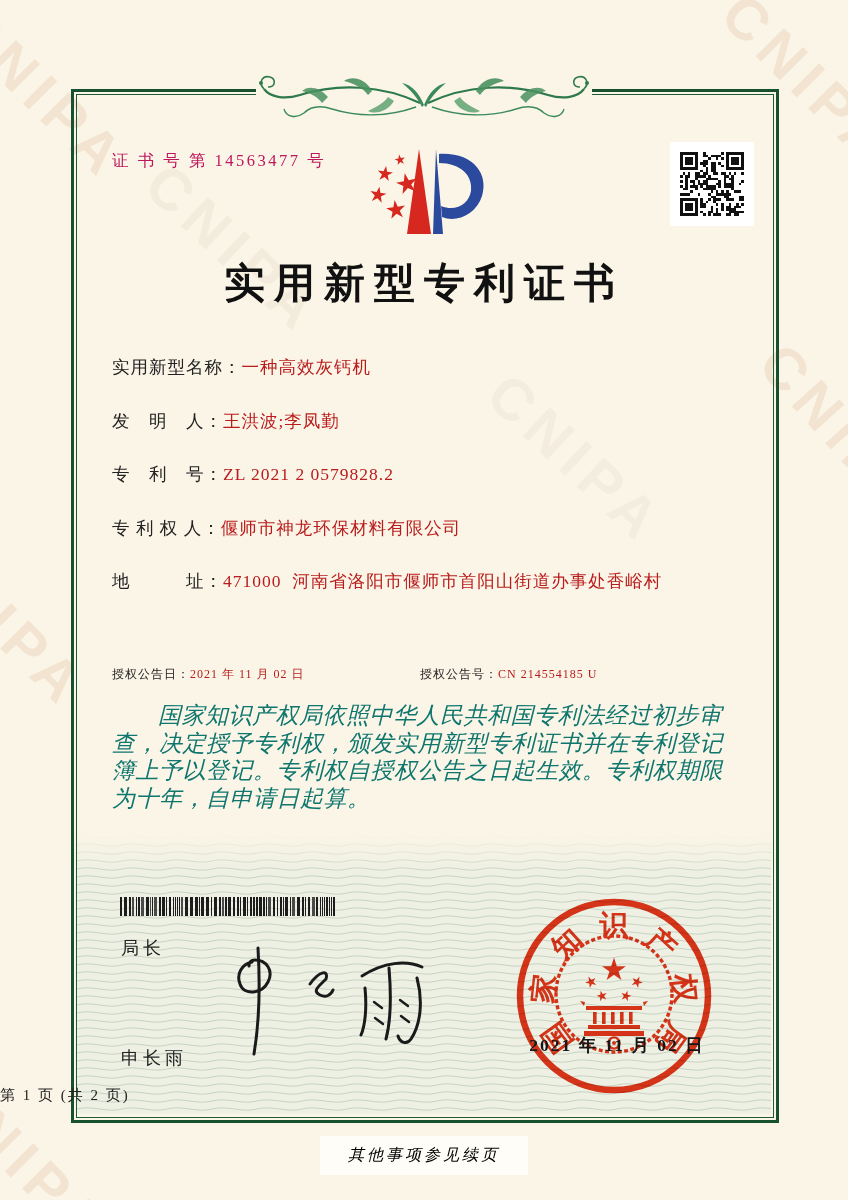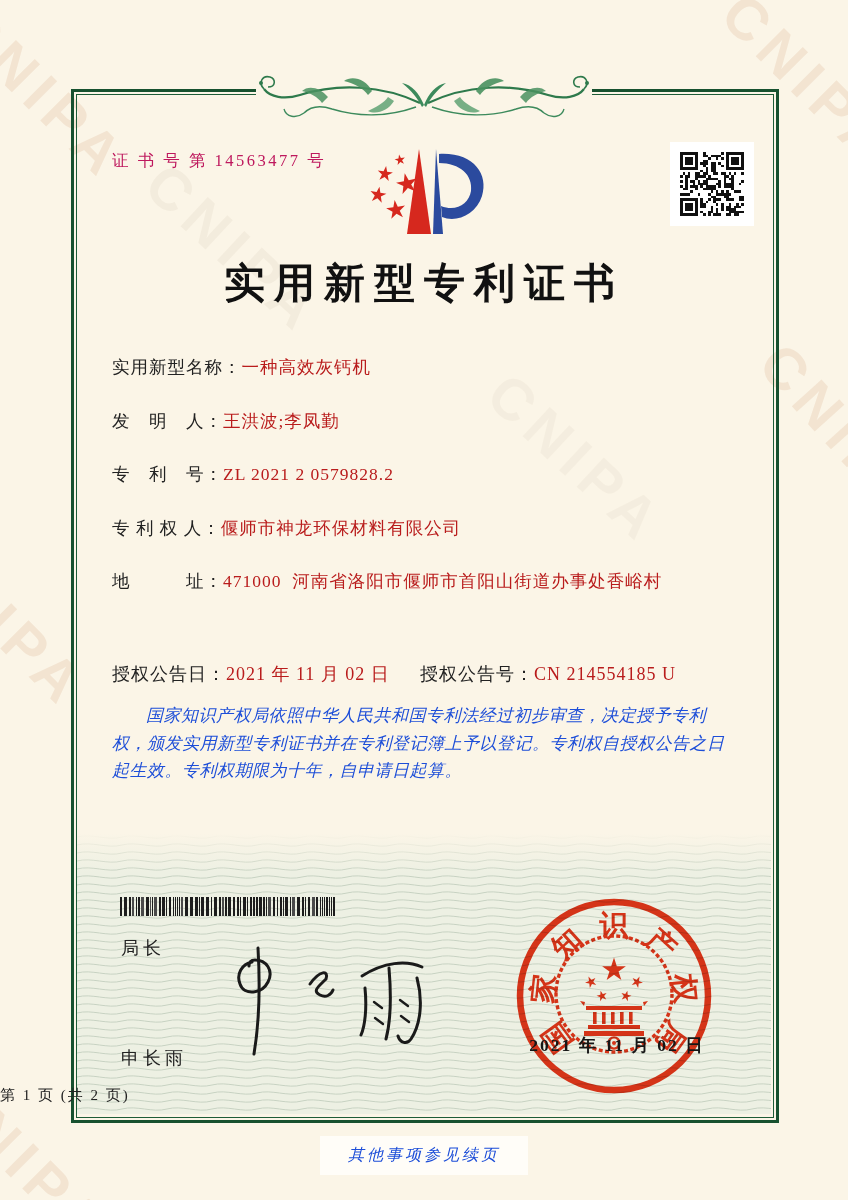--- a/index.html
+++ b/index.html
@@ -13,39 +13,39 @@
   .cert-no{position:absolute;left:112px;top:150px;font-size:16.5px;letter-spacing:2.5px;color:#be185d;}
   .logo{position:absolute;left:352px;top:146px;}
   .qr-wrap{position:absolute;left:670px;top:142px;width:84px;height:84px;background:#fff;
            display:flex;align-items:center;justify-content:center;}
   .title{position:absolute;left:0;top:256px;width:100%;text-align:center;font-size:41px;font-weight:600;
          letter-spacing:9px;color:#111;}
   .fields{position:absolute;left:112px;top:358px;width:640px;}
   .field-row{margin-bottom:35.5px;font-size:17.5px;line-height:18px;}
   .field-label{display:inline-block;white-space:pre;letter-spacing:1px;color:#222;}
   .field-value{white-space:pre-wrap;letter-spacing:1px;color:#b91c1c;}
-  .grant-row{position:absolute;left:112px;top:665px;width:660px;font-size:18px;line-height:18px;}
+  .grant-row{position:absolute;left:112px;top:665px;width:660px;font-size:12px;line-height:18px;}
   .grant-right{position:absolute;left:308px;top:0;}
-  .body-text{position:absolute;left:112px;top:702px;width:628px;font-size:17px;line-height:27.5px;
-             font-style:italic;letter-spacing:.5px;color:#1d4ed8;}
+  .body-text{position:absolute;left:112px;top:702px;width:628px;font-size:23px;line-height:27.5px;
+             font-style:italic;letter-spacing:.5px;color:#0f766e;}
   .body-text p{margin:0;text-indent:2em;}
   .band{position:absolute;left:77px;top:833px;width:694px;height:281px;}
   .band-fade{position:absolute;left:0;top:0;width:100%;height:40px;
              background:linear-gradient(#fbf5e7,rgba(251,245,231,0));}
   .barcode{position:absolute;left:120px;top:897px;}
   .commissioner-title{position:absolute;left:121px;top:936px;font-size:18px;letter-spacing:4px;color:#222;text-align:center;}
   .commissioner-name{position:absolute;left:121px;top:1046px;font-size:18px;letter-spacing:4px;color:#222;}
   .signature{position:absolute;left:224px;top:942px;}
   .seal{position:absolute;left:514px;top:896px;mix-blend-mode:multiply;}
   .seal-date{position:absolute;left:505px;top:1033px;width:224px;text-align:center;font-size:17.5px;
              letter-spacing:2px;font-weight:600;color:#161616;}
   .page-num{position:absolute;left:0;top:1086px;width:100%;text-align:left;font-size:15px;
             letter-spacing:2px;color:#222;}
   .cont-note{position:absolute;left:424px;top:1136px;transform:translateX(-50%);background:#fffdf8;
-             padding:9px 28px;font-size:16px;letter-spacing:3px;font-style:italic;color:#1d4ed8;}
+             padding:9px 28px;font-size:16px;letter-spacing:3px;font-style:italic;color:#000000;}
 </style>
 </head>
 <body>
 
 <div class="page">
 
   <div class="wm" style="left:-12px;top:-8px;transform:rotate(45deg);">CNIPA</div>
   <div class="wm" style="left:178px;top:150px;transform:rotate(43deg);opacity:.22;color:#d9cdbb;">CNIPA</div>
   <div class="wm" style="left:756px;top:-20px;transform:rotate(45deg);">CNIPA</div>
   <div class="wm" style="left:520px;top:360px;transform:rotate(43deg);opacity:.2;color:#ddd2c0;">CNIPA</div>

